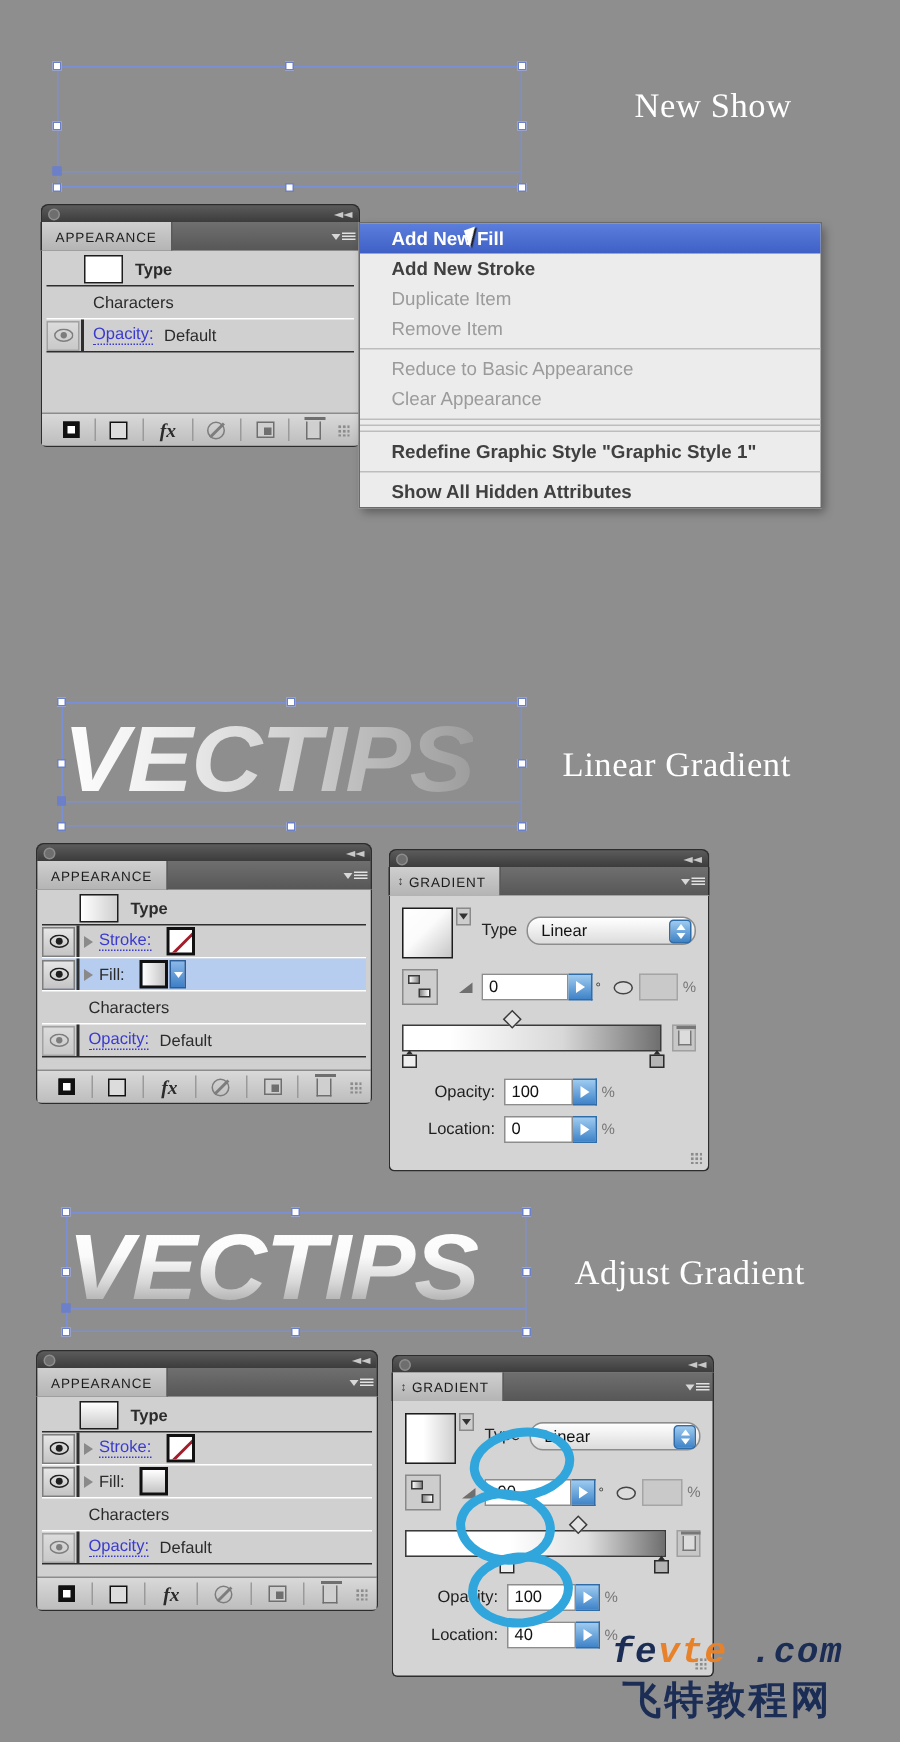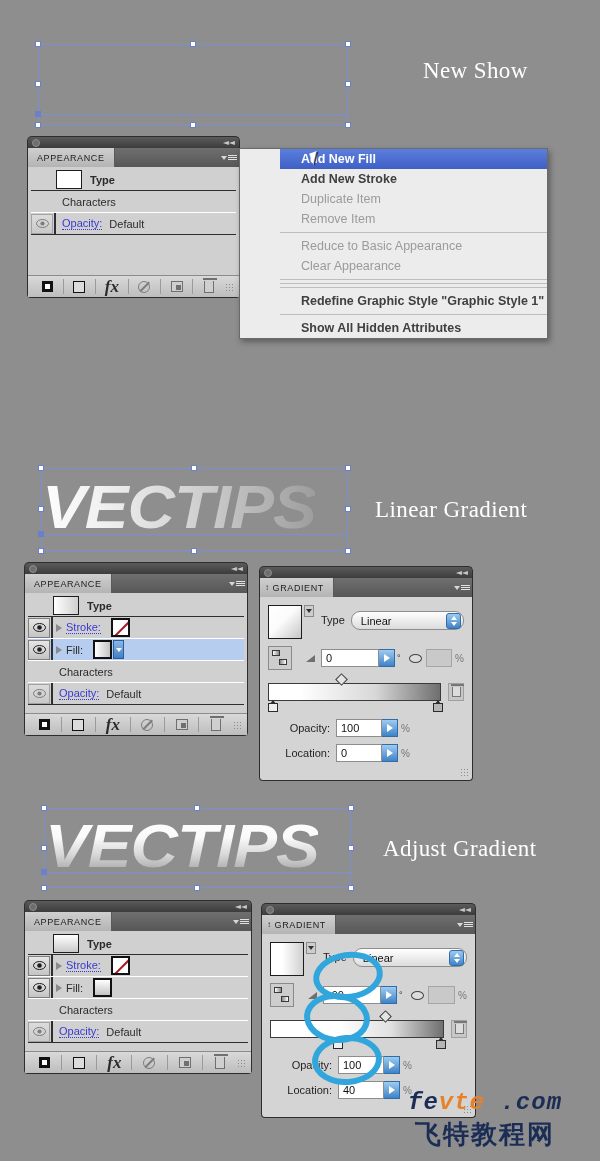--- a/index.html
+++ b/index.html
@@ -155,21 +155,21 @@
     padding:0 6px; background:linear-gradient(180deg,#d9d9d9,#bdbdbd);
     border-top:1px solid #8c8c8c;
   }
   .fbtn{
     width:26px;height:16px; display:flex;align-items:center;justify-content:center;
     font-size:10px; color:#2b2b2b;
   }
   .fbtn .sq-filled{ width:11px;height:11px;border:1px solid #111;background:#111; position:relative;}
   .fbtn .sq-filled:after{content:"";position:absolute;inset:2px;background:#fff;}
   .fbtn .sq-open{ width:12px;height:12px;border:1px solid #111;background:#dcdcdc;}
-  .fbtn .fx{ font-family:"Liberation Serif", serif; font-style:italic; font-weight:bold; font-size:17px;}
+  .fbtn .fx{ font-family:"Liberation Serif", serif; font-style:italic; font-weight:bold; font-size:13px;}
   .fbtn .nosym{
     width:12px;height:12px;border:1.5px solid #7d7d7d;border-radius:50%;position:relative;
   }
   .fbtn .nosym:after{
     content:"";position:absolute;left:-1px;top:4px;width:13px;height:1.5px;background:#7d7d7d;transform:rotate(-45deg);
   }
   .fbtn .dup{ width:12px;height:11px;border:1px solid #6f6f6f;background:#cfcfcf;position:relative;}
   .fbtn .dup:after{content:"";position:absolute;right:1px;bottom:1px;width:5px;height:5px;background:#6f6f6f;}
   .fbtn .trash{ width:10px;height:12px;border:1px solid #6f6f6f;border-top:none;background:#cfcfcf;position:relative;}
   .fbtn .trash:before{content:"";position:absolute;left:-2px;top:-3px;width:14px;height:2px;background:#6f6f6f;}
@@ -418,21 +418,21 @@
         </span>
       <span class="fsep"></span>
       <span class="fbtn">
           <span class="trash"></span>
         </span>
       <span class="grip"></span>
     </div>
   </div>
 </div>
 
-<div class="ctx" style="left:239px; top:148px; width:309px;padding-left:40px;">
+<div class="ctx" style="left:239px; top:148px; width:309px;">
   <div class="ctx-item highlight">
     <span>Add New Fill</span>
   </div>
   <div class="ctx-item bold">
     <span>Add New Stroke</span>
   </div>
   <div class="ctx-item disabled">
     <span>Duplicate Item</span>
   </div>
   <div class="ctx-item disabled">

